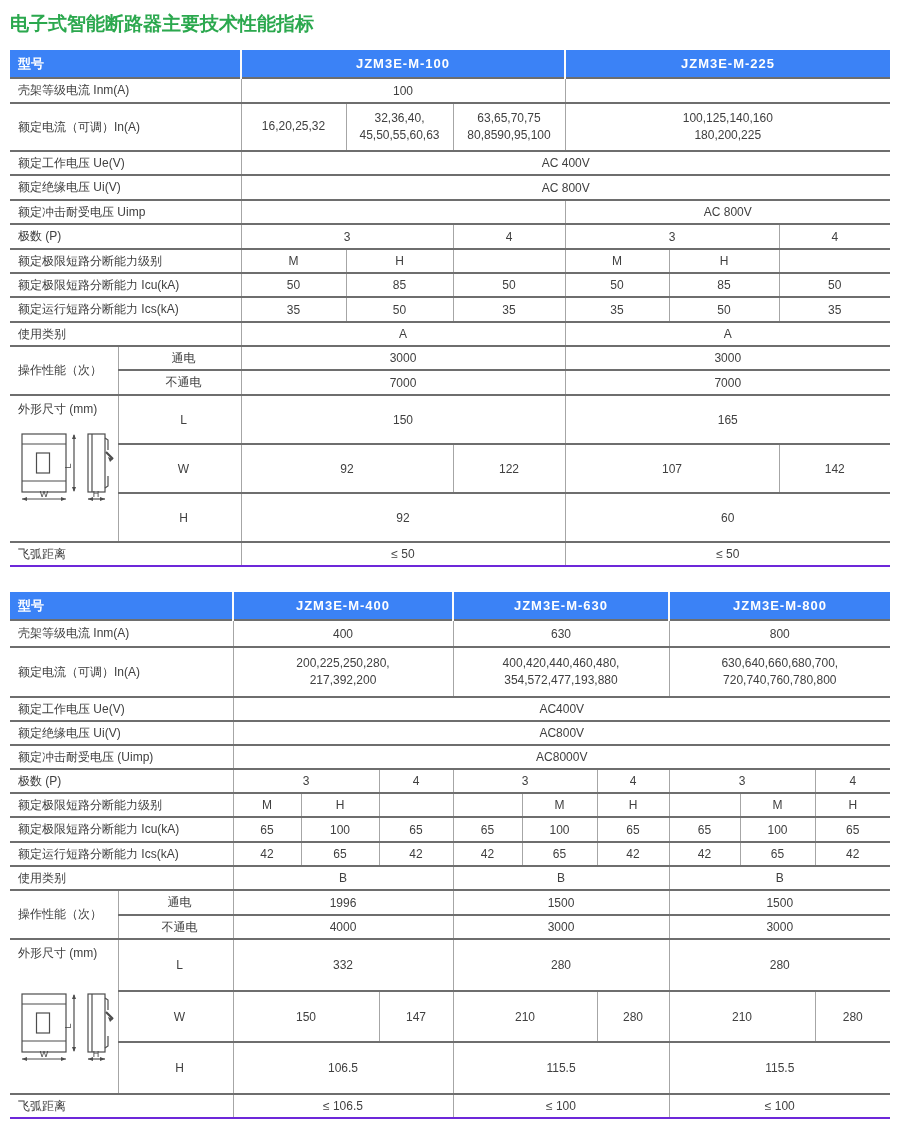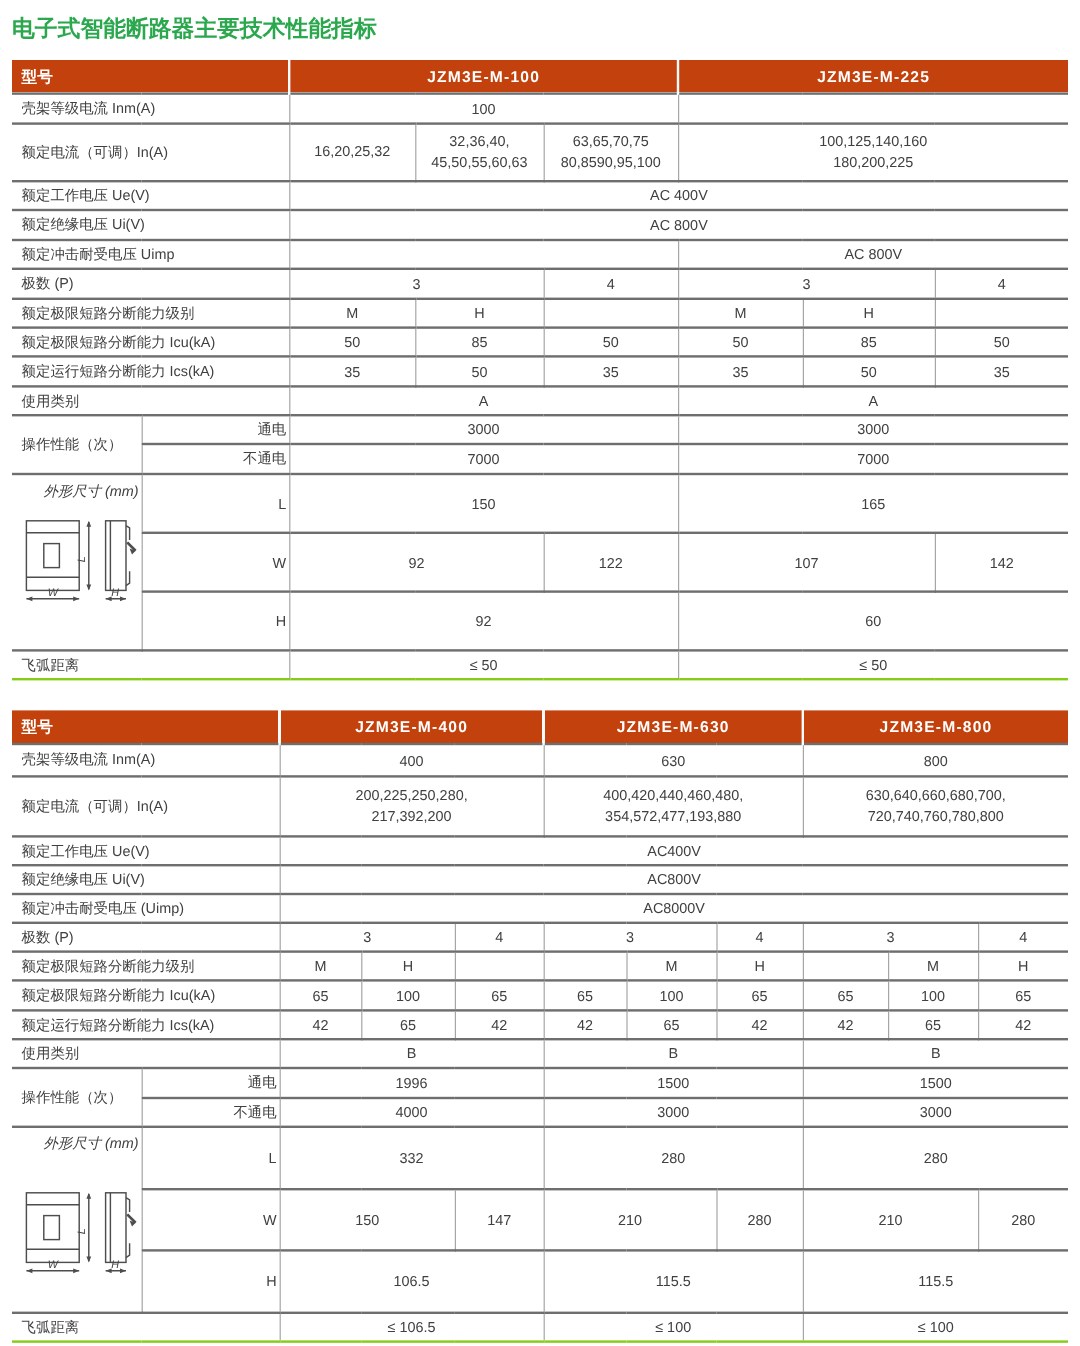--- a/index.html
+++ b/index.html
@@ -3,28 +3,28 @@
 <meta charset="utf-8">
 <style>
   html,body{margin:0;padding:0;background:#fff;}
   body{width:900px;height:1122px;position:relative;
        font-family:"Liberation Sans","DejaVu Sans",sans-serif;color:#404040;}
   .title{position:absolute;left:10px;top:11px;font-size:19px;font-weight:bold;color:#2ba84e;}
   table{border-collapse:collapse;table-layout:fixed;position:absolute;left:10px;width:880px;}
   #t1{top:50px;} #t2{top:592px;}
   td{border-top:2px solid #6e6e6e;border-left:1px solid #a6a6a6;
      font-size:12px;text-align:center;vertical-align:middle;padding:1px 2px;overflow:hidden;}
-  tr.last td{border-bottom:2px solid #84cc16;}
+  tr.last td{border-bottom:2px solid #6d28d9;}
   td.lbl{text-align:left;padding-left:8px;border-left:none;}
-  td.sublbl{text-align:right;padding-left:10px;}
+  td.sublbl{text-align:center;padding-left:10px;}
   td.ml{white-space:pre-line;line-height:1.45;}
-  tr.hd td{background:#c2410c;color:#fff;border-top:none;border-left:none;
+  tr.hd td{background:#3b82f6;color:#fff;border-top:none;border-left:none;
            font-weight:bold;font-size:13px;height:25px;}
   tr.hd td.mod{letter-spacing:1px;border-left:2px solid #fbfbfb;margin-top:40px;}
-  td.dims{vertical-align:top;padding-top:5px;border-left:none;text-align:right;padding-left:8px;font-style:italic;}
+  td.dims{vertical-align:top;padding-top:5px;border-left:none;text-align:left;padding-left:8px;}
   .dims-svg{margin-top:10px;margin-left:0px;display:block;}
   .dims-svg.t2gap{margin-top:26px;}
   svg text{font-family:"Liberation Sans","DejaVu Sans",sans-serif;}
 </style>
 </head>
 <body>
 
 <div class="title">电子式智能断路器主要技术性能指标</div>
 
 <table id="t1">

